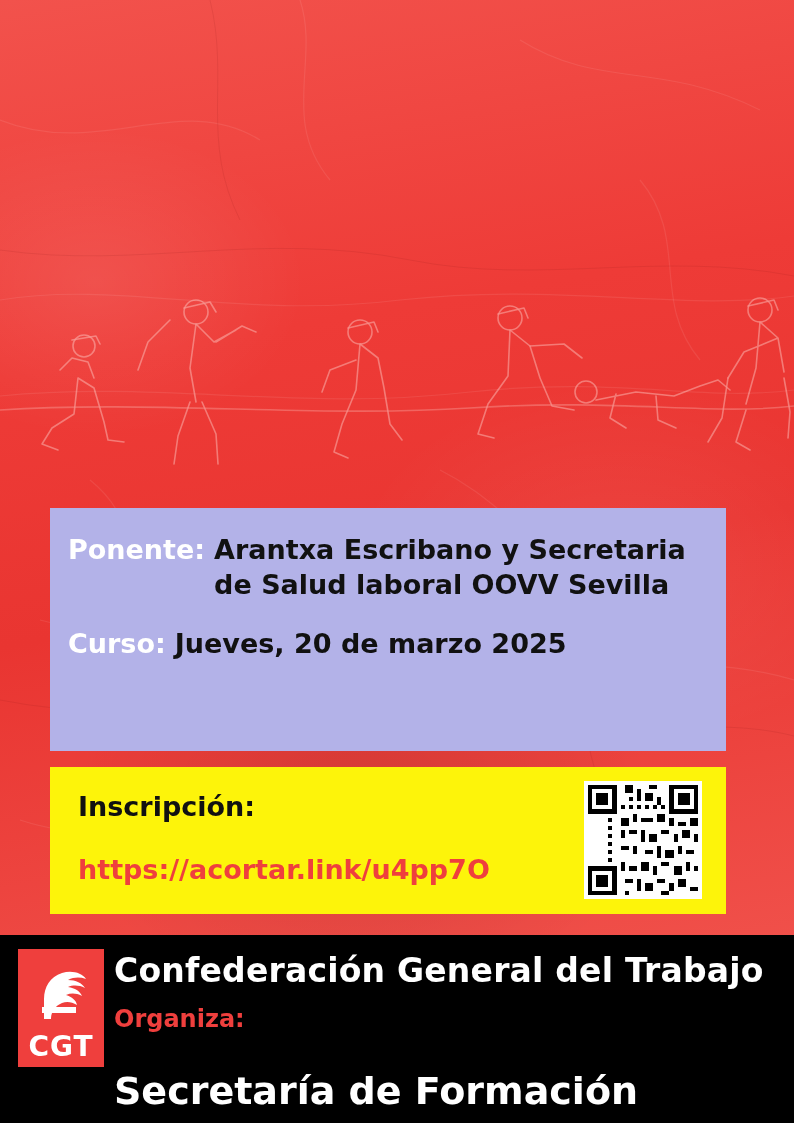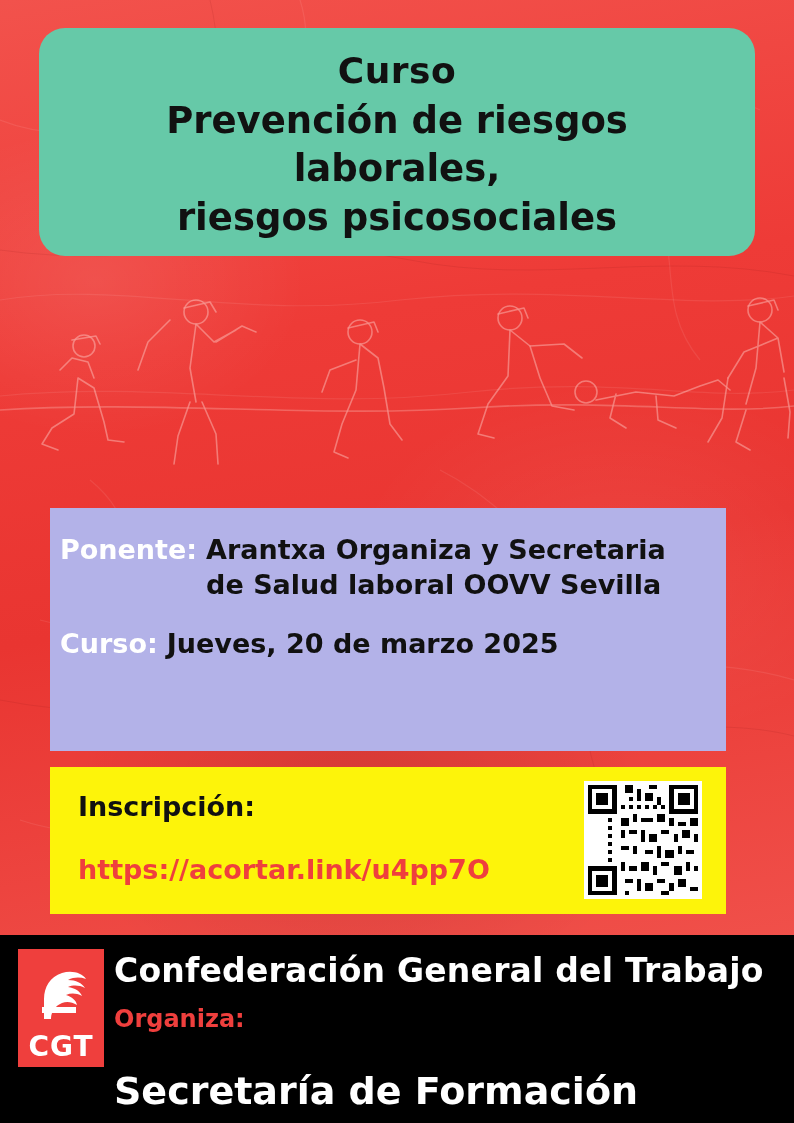--- a/index.html
+++ b/index.html
@@ -73,21 +73,21 @@
   }
   
   .details-card {
     position: absolute;
     left: 50px;
     top: 508px;
     width: 676px;
     height: 243px;
     background: #b3b2e8;
     box-sizing: border-box;
-    padding: 22px 26px 0 10px;
+    padding: 22px 26px 0 18px;
   }
   .row {
     display: flex;
     align-items: flex-start;
   }
   .row-ponente { margin-top: 2px; }
   .lbl {
     color: #ffffff;
     font-weight: bold;
     font-size: 27px;
@@ -255,34 +255,27 @@
 
       <path d="M596,150 l40,-8 l38,4 l26,-10 M616,144 l-6,24 l16,10 M656,146 l2,24 l18,8 M700,136 l18,-6 l12,10"></path>
       <circle cx="586" cy="142" r="11"></circle>
 
       <circle cx="760" cy="60" r="12"></circle>
       <path d="M748,56 l26,-6 l4,10 M760,72 l-4,46 l-10,36 M760,72 l18,16 l6,34 M746,160 l-10,32 l14,8 M784,128 l6,34 l-2,26 M778,88 l-34,14 l-16,26"></path>
       <path d="M728,128 l-6,40 l-14,24"></path>
     </g>
   </svg>
 
-  <div class="title-card">
-    <div class="title-kicker">Curso</div>
-    <div class="title-main">
-      <div>Prevención de riesgos laborales,</div>
-      <div>riesgos psicosociales</div>
-    </div>
-  </div>
 
   <div class="details-card">
 
     <div class="row row-ponente">
       <div class="lbl">Ponente:</div>
       <div class="val val-two-lines">
-        <div>Arantxa Organiza y Secretaria</div>
+        <div>Arantxa Escribano y Secretaria</div>
         <div>de Salud laboral OOVV Sevilla</div>
       </div>
     </div>
 
     <div class="row row-fecha">
       <div class="lbl">Curso:</div>
       <div class="val">Jueves, 20 de marzo 2025</div>
     </div>
 
 

